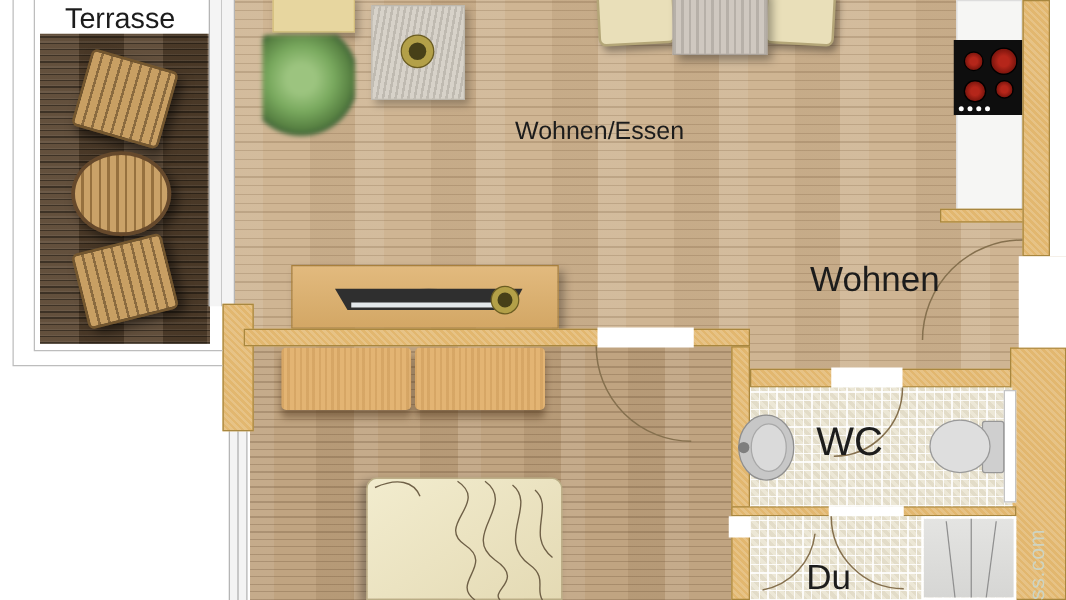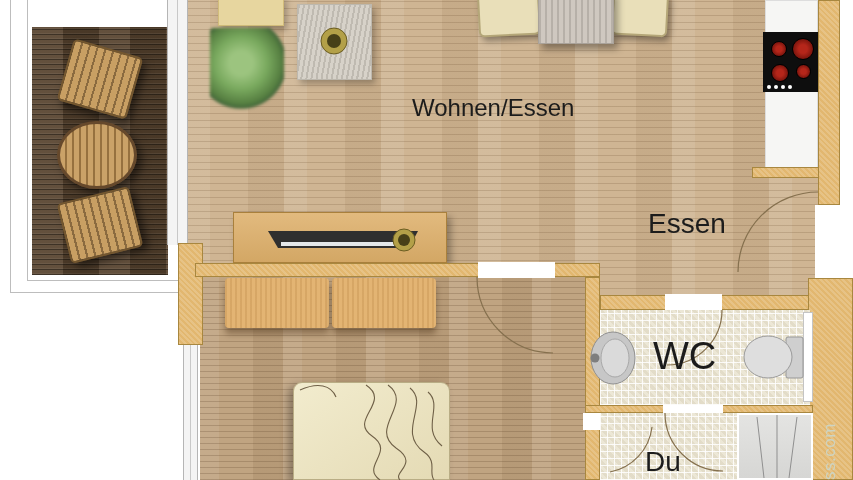--- a/index.html
+++ b/index.html
@@ -165,20 +165,21 @@
       <rect x="786" y="337" width="17" height="41" rx="2" fill="#cfcfcf" stroke="#979797"></rect>
       <ellipse cx="768" cy="357" rx="24" ry="21" fill="#dedede" stroke="#9a9a9a"></ellipse>
     </g>
   </svg>
 
   <div class="rail" style="left:10px;top:0;width:1px;height:292px;"></div>
   <div class="rail" style="left:27px;top:0;width:1px;height:280px;"></div>
   <div class="rail" style="left:27px;top:280px;width:151px;height:1px;"></div>
   <div class="rail" style="left:10px;top:292px;width:168px;height:1px;"></div>
 
-  <div class="label" style="left:412px;top:95px;font-size:24px;">Wohnen/Essen</div>
-  <div class="label" style="left:648px;top:209px;font-size:28px;">Essen</div>
-  <div class="label" style="left:653px;top:337px;font-size:38px;">WC</div>
+  <div class="label" style="left:52px;top:2px;font-size:23px;">Terrasse</div>
+  <div class="label" style="left:412px;top:95px;font-size:20px;">Wohnen/Essen</div>
+  <div class="label" style="left:648px;top:209px;font-size:28px;">Wohnen</div>
+  <div class="label" style="left:653px;top:337px;font-size:32px;">WC</div>
   <div class="label" style="left:645px;top:447px;font-size:28px;">Du</div>
 
   <div style="left:820px;top:400px;width:32px;height:80px;writing-mode:vertical-rl;transform:rotate(180deg);
               font-size:17px;color:var(--watermark_text);letter-spacing:.5px;">ss.com</div>
 </div>
 
 </body></html>

